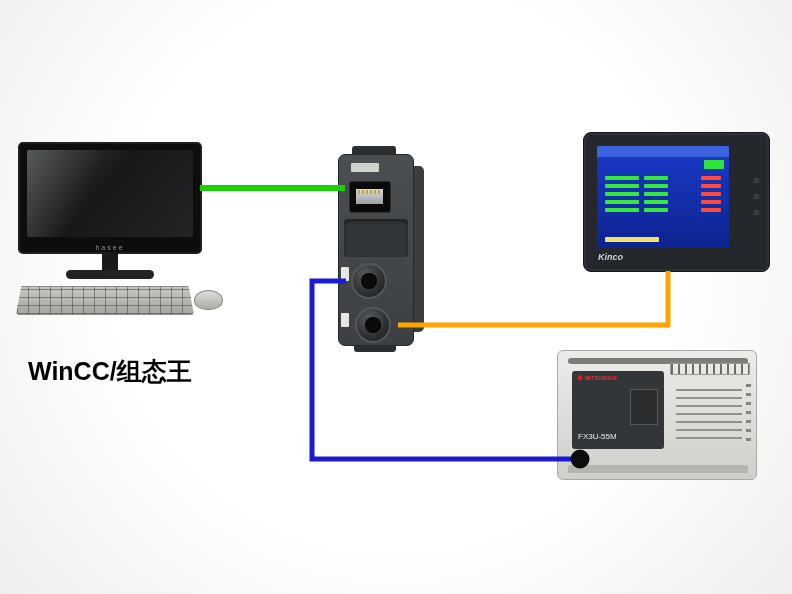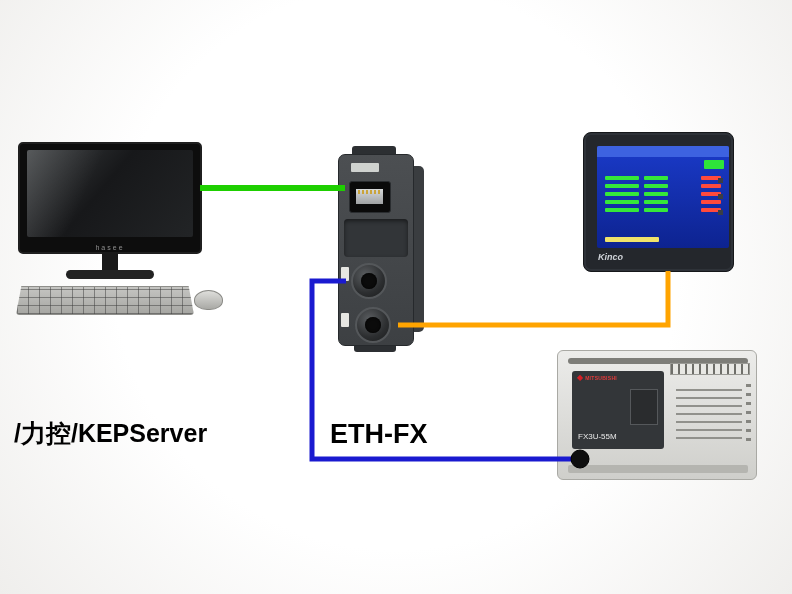--- a/index.html
+++ b/index.html
@@ -54,21 +54,21 @@
     border:2px solid #54575a;}
   .round-port::after{content:"";position:absolute;left:8px;top:8px;width:16px;height:16px;border-radius:50%;
     background:#0b0b0b;box-shadow:inset 0 0 3px #000;}
   .round-port.p1{left:12px;top:108px;}
   .round-port.p2{left:16px;top:152px;}
   .port-label{position:absolute;left:2px;width:8px;height:14px;background:#e6e6e2;border-radius:1px;}
   .port-label.p1{top:112px;}
   .port-label.p2{top:158px;}
   .module-caption{position:absolute;left:330px;top:419px;font-size:27px;font-weight:bold;color:#000;}
   
-  .hmi{position:absolute;left:583px;top:132px;width:151px;height:140px;
+  .hmi{position:absolute;left:583px;top:132px;width:187px;height:140px;
     background:#24272c;border:1px solid #15171a;border-radius:8px;box-sizing:border-box;
     box-shadow:inset 0 0 0 2px #2e3238;}
   .hmi-screen{position:absolute;left:13px;top:13px;width:132px;height:102px;
     background:linear-gradient(180deg,#1a3ac8 0%,#0d2390 100%);border-radius:2px;overflow:hidden;}
   .hmi-header{position:absolute;left:0;top:0;right:0;height:11px;background:#3d62e0;}
   .hmi-greenbox{position:absolute;right:5px;top:14px;width:20px;height:9px;background:#2ee43a;border-radius:1px;}
   .hmi-rows{position:absolute;left:0;top:26px;right:0;}
   .hmi-row{display:flex;gap:5px;margin:4px 8px 0;align-items:center;}
   .hmi-row span{height:4px;border-radius:1px;display:block;}
   .hmi-row .g{background:#35e83a;}
@@ -109,40 +109,39 @@
       <div class="monitor-screen">
         <div class="screen-glare"></div>
       </div>
       <div class="monitor-brand">hasee</div>
     </div>
     <div class="stand-neck"></div>
     <div class="stand-base"></div>
     <div class="keyboard"></div>
     <div class="mouse"></div>
   </div>
-  <div class="pc-label l2">/力控/KEPServer</div>
+  <div class="pc-label l1">WinCC/组态王</div>
 
   <div class="module">
     <div class="module-tab top"></div>
     <div class="module-tab bottom"></div>
     <div class="module-flange"></div>
     <div class="module-body">
       <div class="module-plate"></div>
       <div class="rj45">
         <div class="rj45-inner"></div>
         <div class="rj45-pins"></div>
       </div>
       <div class="module-groove"></div>
       <div class="round-port p1"></div>
       <div class="round-port p2"></div>
       <div class="port-label p1"></div>
       <div class="port-label p2"></div>
     </div>
   </div>
-  <div class="module-caption">ETH-FX</div>
 
   <div class="hmi">
     <div class="hmi-screen">
       <div class="hmi-header"></div>
       <div class="hmi-greenbox"></div>
       <div class="hmi-rows">
         <div class="hmi-row">
           <span class="g w1"></span>
           <span class="g w2"></span>
           <span class="r w3"></span>

